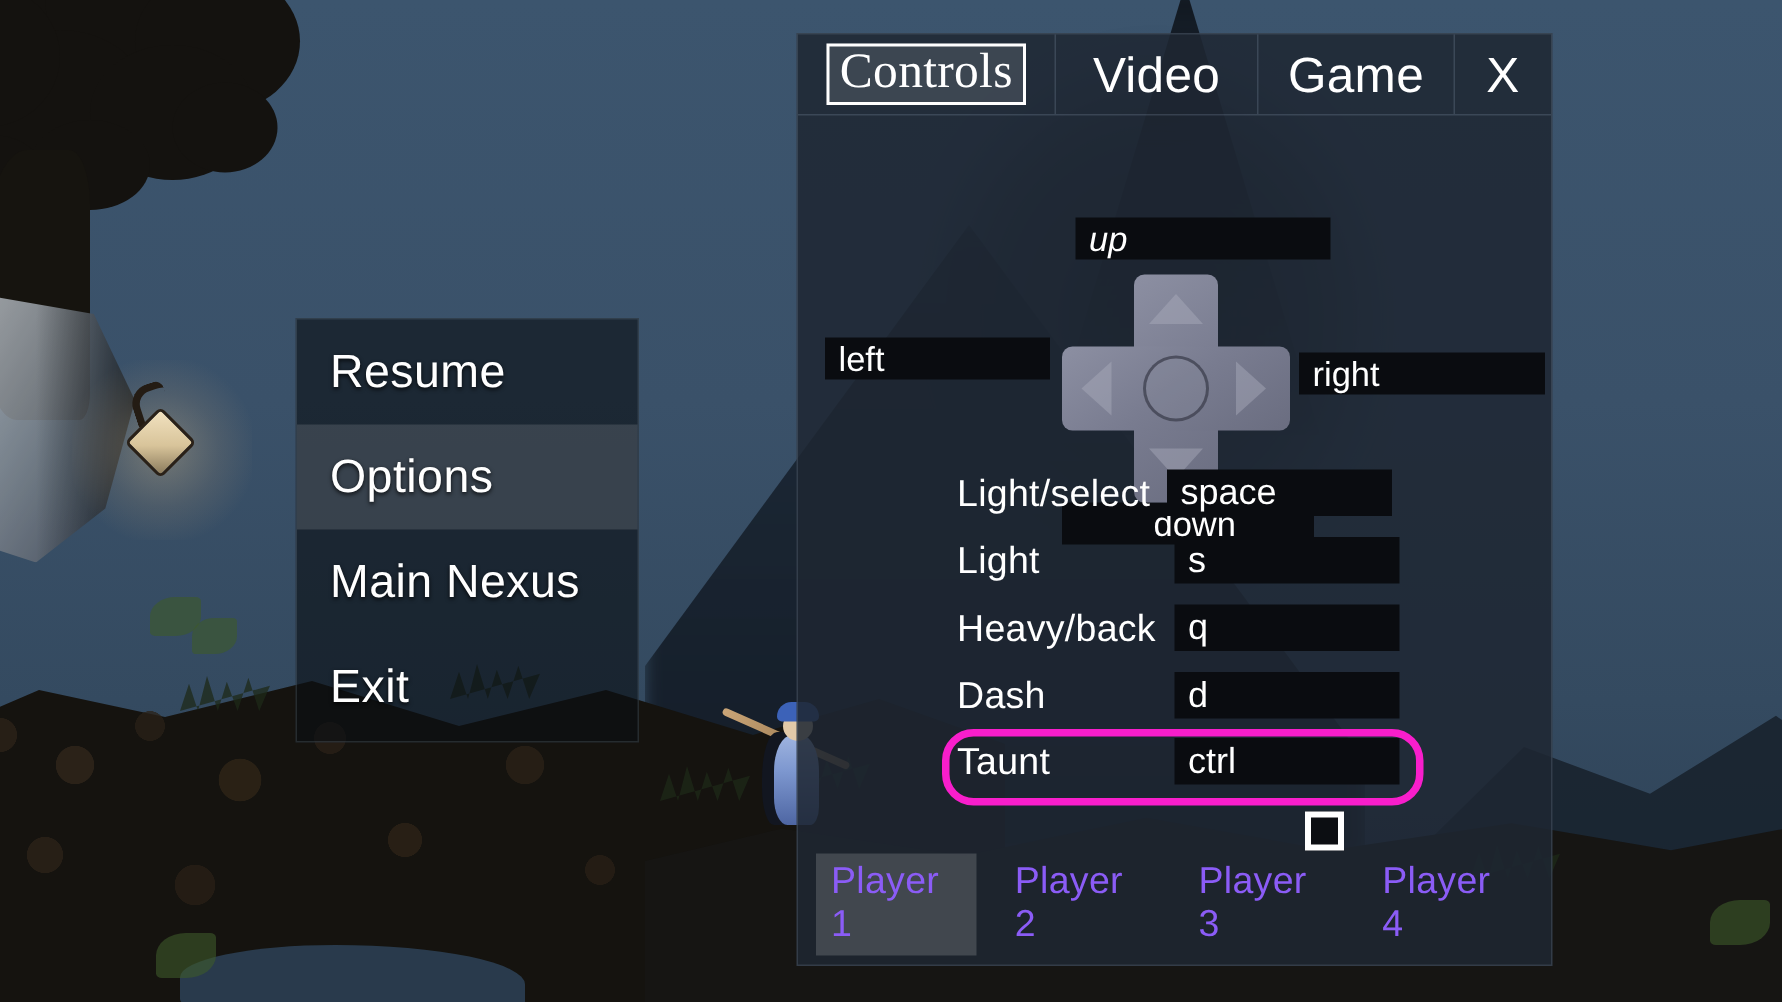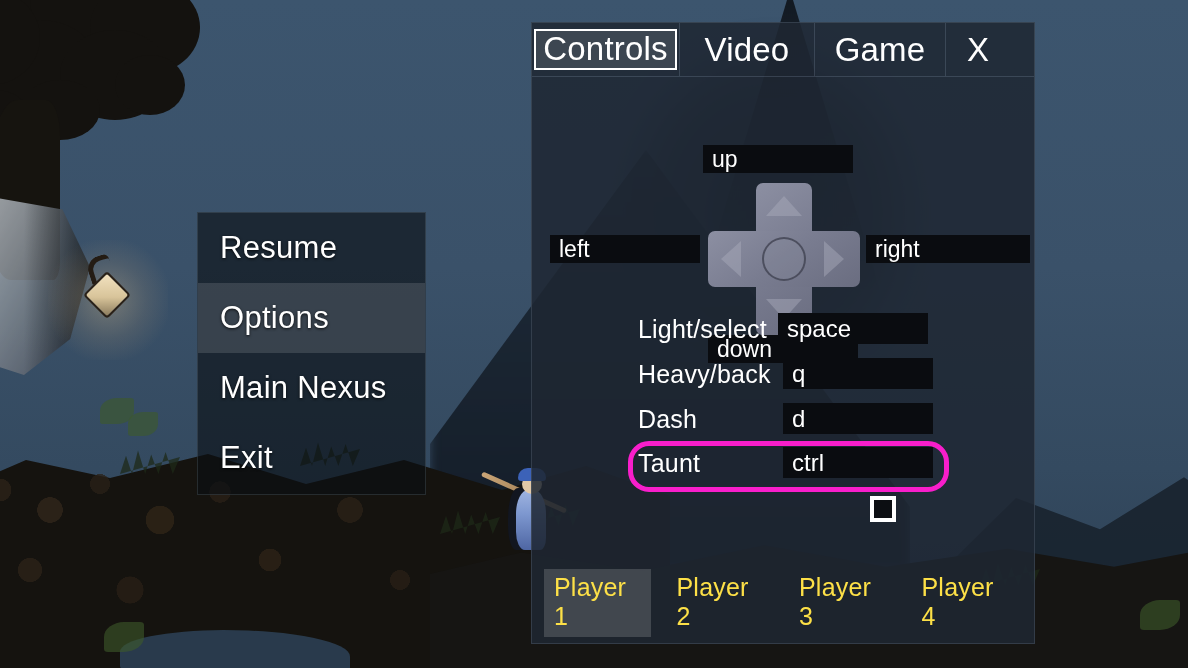--- a/index.html
+++ b/index.html
@@ -229,21 +229,21 @@
   }
   .tab {
     display: flex; align-items: center; justify-content: center;
     color: #ffffff;
     font-size: 33px;
     border-right: 1px solid rgba(150,170,190,0.22);
     position: relative;
     letter-spacing: 0.2px;
   }
   .tab:last-child { border-right: none; }
-  .tab-controls { width: 148px; }
+  .tab-controls { width: 172px; font-family: Liberation Serif, serif; }
   .tab-game { width: 131px; }
   .tab-video { width: 135px; }
   .tab-close { width: 64px; }
   .tab.active-tab .tab-inner {
     border: 2px solid #ffffff;
     background: rgba(255,255,255,0.12);
     padding: 1px 7px 3px 7px;
     line-height: 1;
   }
 
@@ -254,24 +254,24 @@
   }
   .keybox {
     position: absolute;
     background: #0a0c10;
     color: #ffffff;
     font-size: 23px;
     display: flex; align-items: center;
     padding-left: 9px;
     height: 28px;
   }
-  #box-up    { left: 171px; top: 68px;  width: 150px; }
-  #box-left  { left: 18px;  top: 158px; width: 150px; }
+  #box-up    { left: 185px; top: 68px;  width: 170px; font-style: italic; }
+  #box-left  { left: 18px;  top: 148px; width: 150px; }
   #box-right { left: 334px; top: 158px; width: 164px; }
-  #box-down  { left: 176px; top: 258px; width: 150px; }
+  #box-down  { left: 176px; top: 258px; width: 168px; justify-content: center; }
 
   #dpad {
     position: absolute;
     left: 174px; top: 104px;
     width: 156px; height: 156px;
   }
   .dpad-bar {
     position: absolute;
     background: linear-gradient(145deg, #8c8fa2 0%, #797c90 50%, #6a6d80 100%);
     border-radius: 7px;
@@ -377,21 +377,21 @@
   
   #player-tabs {
     position: absolute;
     left: 0; bottom: 6px;
     width: 100%;
     display: flex;
     align-items: center;
     padding-left: 12px;
   }
   .player-tab {
-    color: #fde047;
+    color: #8b5cf6;
     font-size: 25px;
     padding: 4px 10px 6px 10px;
     margin-right: 16px;
     letter-spacing: 0.2px;
   }
   .player-tab.selected {
     background: rgba(255,255,255,0.16);
   }
 </style>
 </head>
@@ -505,20 +505,26 @@
 
     <div id="bindings">
 
       <div class="bind-row" id="row-jump">
         <span class="bind-label">Light/select</span>
         <div class="bind-value">
           <span>space</span>
         </div>
       </div>
 
+      <div class="bind-row" id="row-light">
+        <span class="bind-label">Light</span>
+        <div class="bind-value">
+          <span>s</span>
+        </div>
+      </div>
 
       <div class="bind-row" id="row-heavy">
         <span class="bind-label">Heavy/back</span>
         <div class="bind-value">
           <span>q</span>
         </div>
       </div>
 
       <div class="bind-row" id="row-dash">
         <span class="bind-label">Dash</span>

